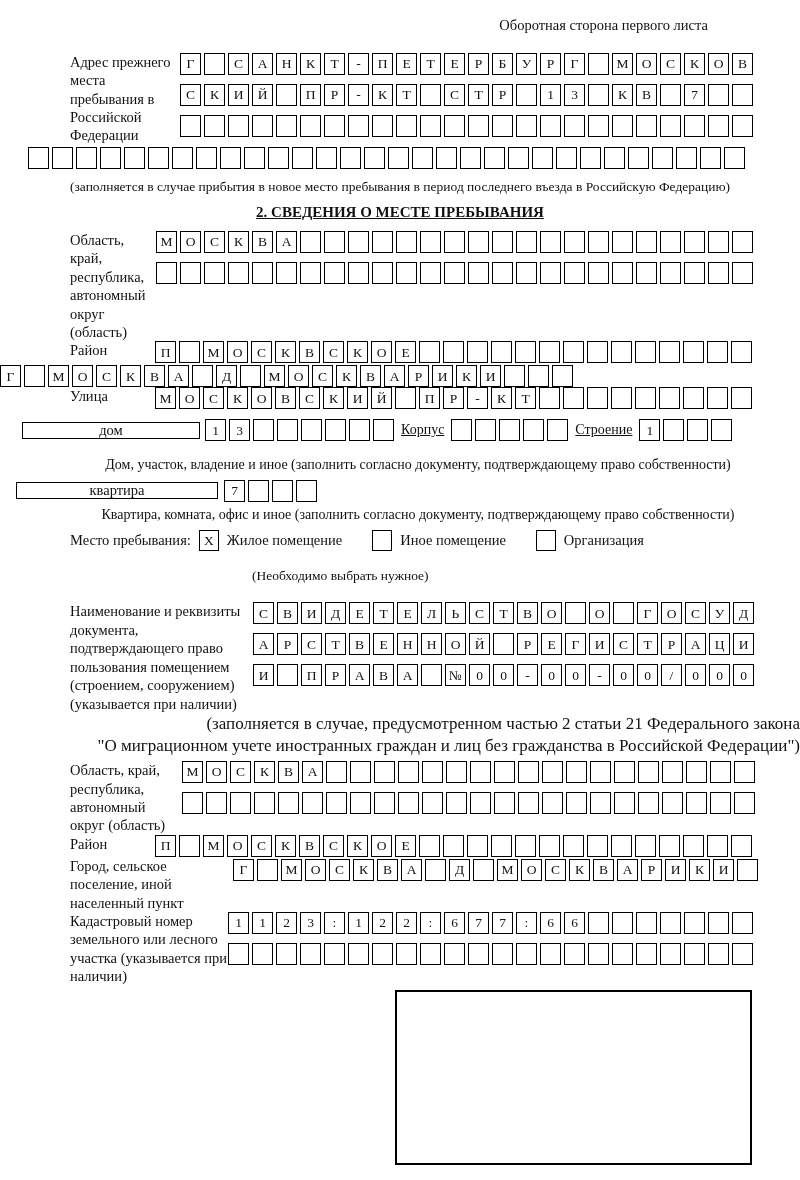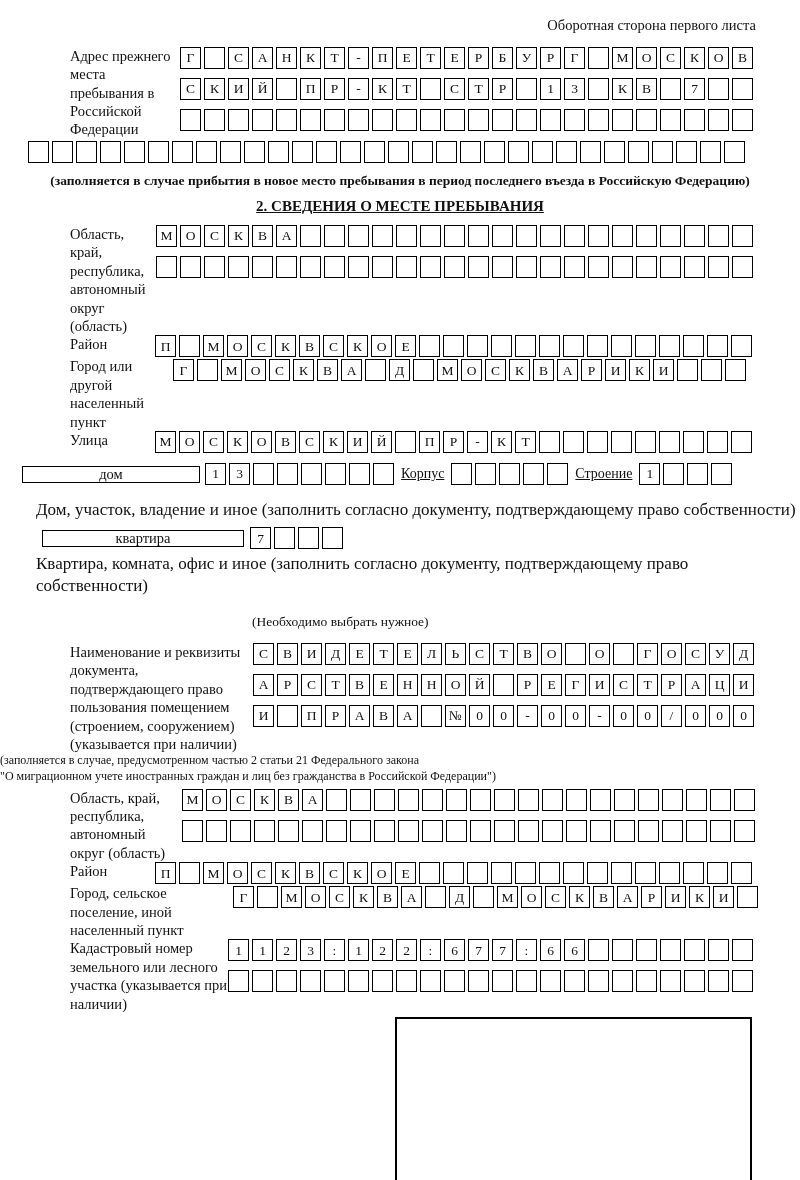--- a/index.html
+++ b/index.html
@@ -7,57 +7,57 @@
     position:relative;
     width:800px;
     min-height:1180px;
     box-sizing:border-box;
     padding-top:16px;
     color:#111;
     font-family:"Liberation Serif","DejaVu Serif",serif;
     font-size:14.5px;
     line-height:1.3;
   }
-  .hdr-note{text-align:right;padding-right:44px;font-size:14.5px;}
+  .hdr-note{text-align:right;padding-right:92px;font-size:14.5px;}
   .line{display:flex;align-items:flex-start;}
   .lbl{flex:0 0 auto;font-size:14.5px;line-height:1.27;}
-  .ml22{margin-left:22px}.ml28{margin-left:28px}.ml34{margin-left:42px}.ml70{margin-left:70px}
+  .ml22{margin-left:22px}.ml28{margin-left:28px}.ml34{margin-left:16px}.ml70{margin-left:70px}
   .w85{width:85px}.w103{width:103px}.w108{width:108px}.w86{width:86px}
   .w112{width:112px}.w158{width:158px}.w163{width:163px}.w183{width:183px}
   .cells{display:flex;gap:3px;margin-bottom:9px;}
   .cells:last-child{margin-bottom:0;}
   .cell{
     flex:0 0 auto;width:21px;height:22px;box-sizing:border-box;
     border:1.6px solid #000;display:flex;align-items:center;justify-content:center;
     font-size:13.5px;line-height:1;background:#fff;
   }
   .col{display:flex;flex-direction:column;}
-  .note{font-size:13.5px;text-align:center;margin-top:2px;font-weight:bold;}
+  .note{font-size:13.5px;text-align:center;margin-top:2px;}
   .sec-title{font-weight:bold;text-align:center;font-size:15px;margin:8px 0 8px 0;text-decoration:underline;}
-  .caption{font-size:17px;margin:3px 0 6px 36px;}
+  .caption{font-size:14px;margin:3px 0 6px 36px;text-align:center;}
   .big-box{
     box-sizing:border-box;border:1.6px solid #000;height:17px;
     display:flex;align-items:center;justify-content:center;font-size:14.5px;background:#fff;
   }
   .inline-row{display:flex;align-items:center;margin-bottom:4px;}
   .inline-lbl{font-size:14px;margin:12px 7px;text-decoration:underline;}
   .chk{
     flex:0 0 auto;width:20px;height:21px;box-sizing:border-box;border:1.6px solid #000;
     display:flex;align-items:center;justify-content:center;font-size:13.5px;background:#fff;
   }
   .mesto-row{display:flex;align-items:center;margin-left:70px;margin-top:6px;}
   .mesto-row .gap-s{width:8px}.mesto-row .gap-l{width:30px}
   .small-note{font-size:13.5px;margin-left:252px;margin-top:16px;}
   .fact-title{font-weight:bold;text-align:center;font-size:15px;margin:10px 0 6px 0;}
-  .fact-note{font-size:12px;text-align:left;}
+  .fact-note{font-size:17px;text-align:right;}
   .stamp-box{
     box-sizing:border-box;border:2px solid #000;width:357px;height:175px;
     margin-left:395px;margin-top:4px;background:#fff;
   }
-  .mt6{margin-top:12px}.mt4{margin-top:4px}.mt2{margin-top:2px}
+  .mt6{margin-top:18px}.mt4{margin-top:4px}.mt2{margin-top:2px}
 </style>
 </head>
 <body>
 
 <div class="page">
 
   <div class="hdr-note">Оборотная сторона первого листа</div>
 
   <div class="line mt6">
     <div class="lbl ml70 w108">Адрес прежнего места пребывания в Российской Федерации</div>
@@ -263,21 +263,20 @@
         <span class="cell"></span>
         <span class="cell"></span>
         <span class="cell"></span>
         <span class="cell"></span>
         <span class="cell"></span>
         <span class="cell"></span>
       </div>
   </div>
 
   <div class="line">
-    <div class="lbl ml70 w103">Город или другой населенный пункт</div>
     <div class="cells" style="margin-top:2px">
         <span class="cell">Г</span>
         <span class="cell"></span>
         <span class="cell">М</span>
         <span class="cell">О</span>
         <span class="cell">С</span>
         <span class="cell">К</span>
         <span class="cell">В</span>
         <span class="cell">А</span>
         <span class="cell"></span>
@@ -364,20 +363,35 @@
     <div class="big-box" style="width:202px">квартира</div>
     <div class="cells" style="margin:0 0 0 6px">
         <span class="cell">7</span>
         <span class="cell"></span>
         <span class="cell"></span>
         <span class="cell"></span>
       </div>
   </div>
   <div class="caption">Квартира, комната, офис и иное (заполнить согласно документу, подтверждающему право собственности)</div>
 
+  <div class="mesto-row">
+    <span>Место пребывания:</span>
+    <span class="gap-s"></span>
+    <span class="chk">X</span>
+    <span class="gap-s"></span>
+    <span>Жилое помещение</span>
+    <span class="gap-l"></span>
+    <span class="chk"></span>
+    <span class="gap-s"></span>
+    <span>Иное помещение</span>
+    <span class="gap-l"></span>
+    <span class="chk"></span>
+    <span class="gap-s"></span>
+    <span>Организация</span>
+  </div>
   <div class="small-note">(Необходимо выбрать нужное)</div>
 
   <div class="line mt6">
     <div class="lbl ml70 w183">Наименование и реквизиты документа, подтверждающего право пользования помещением (строением, сооружением) (указывается при наличии)</div>
     <div class="col">
       <div class="cells">
           <span class="cell">С</span>
           <span class="cell">В</span>
           <span class="cell">И</span>
           <span class="cell">Д</span>

